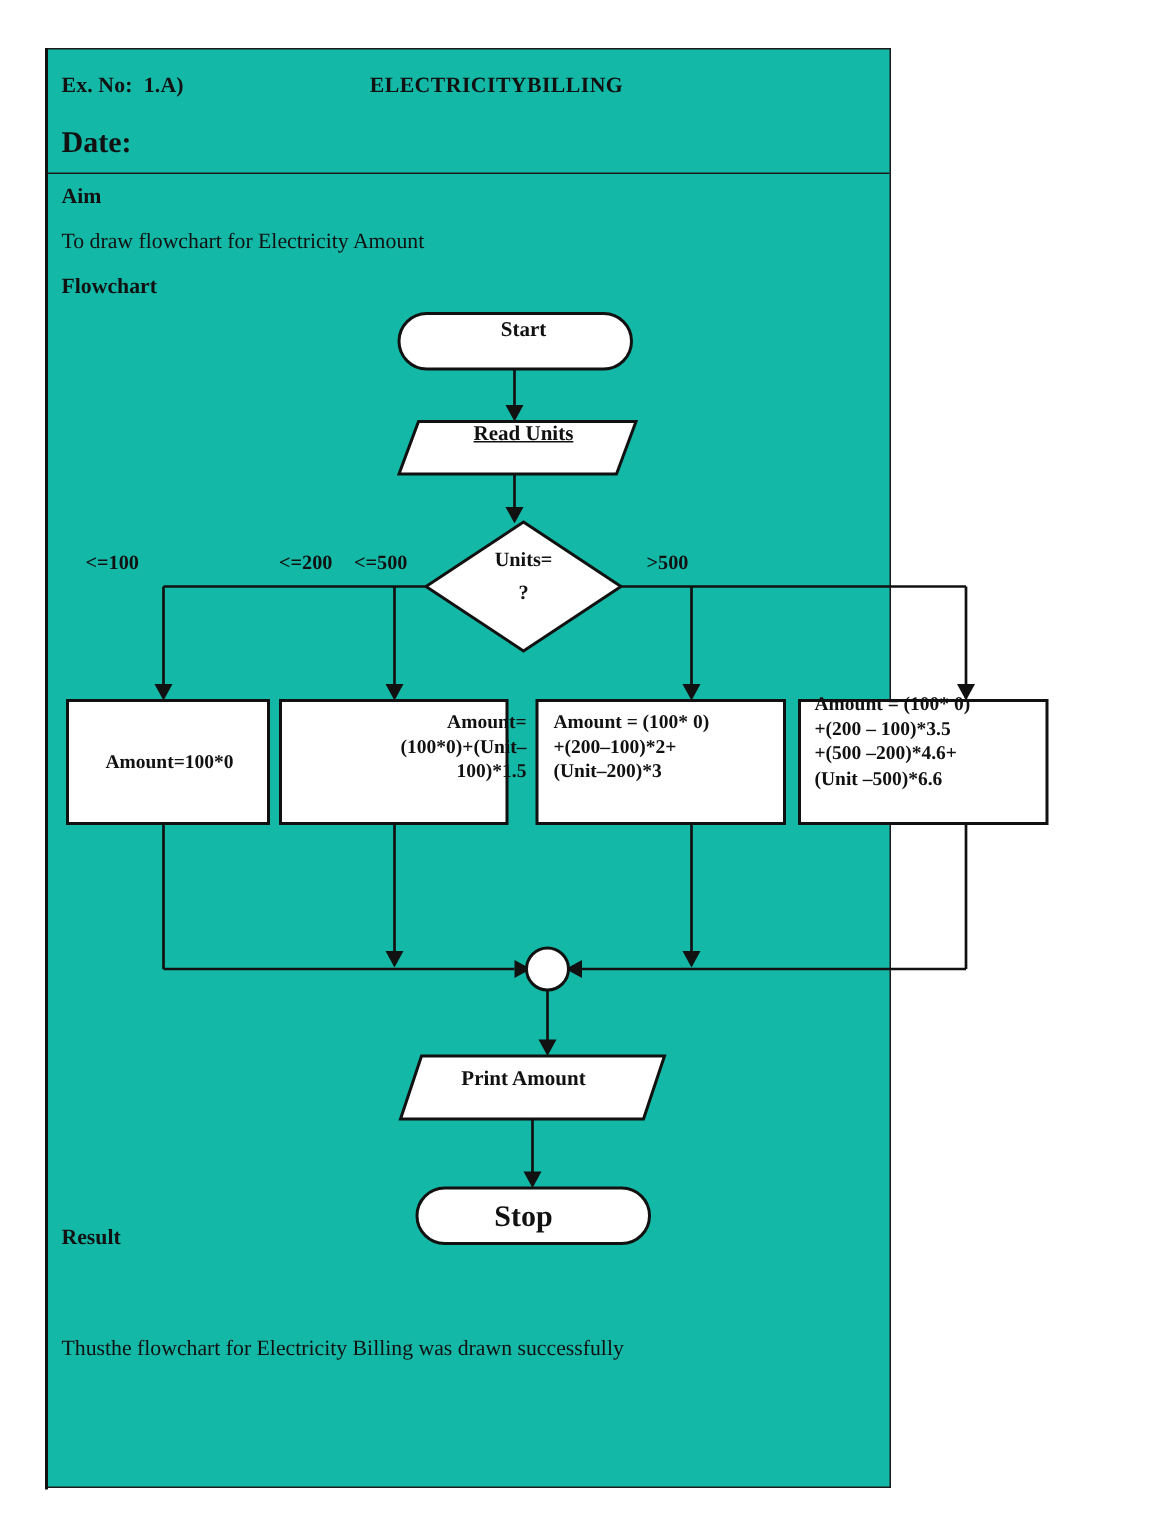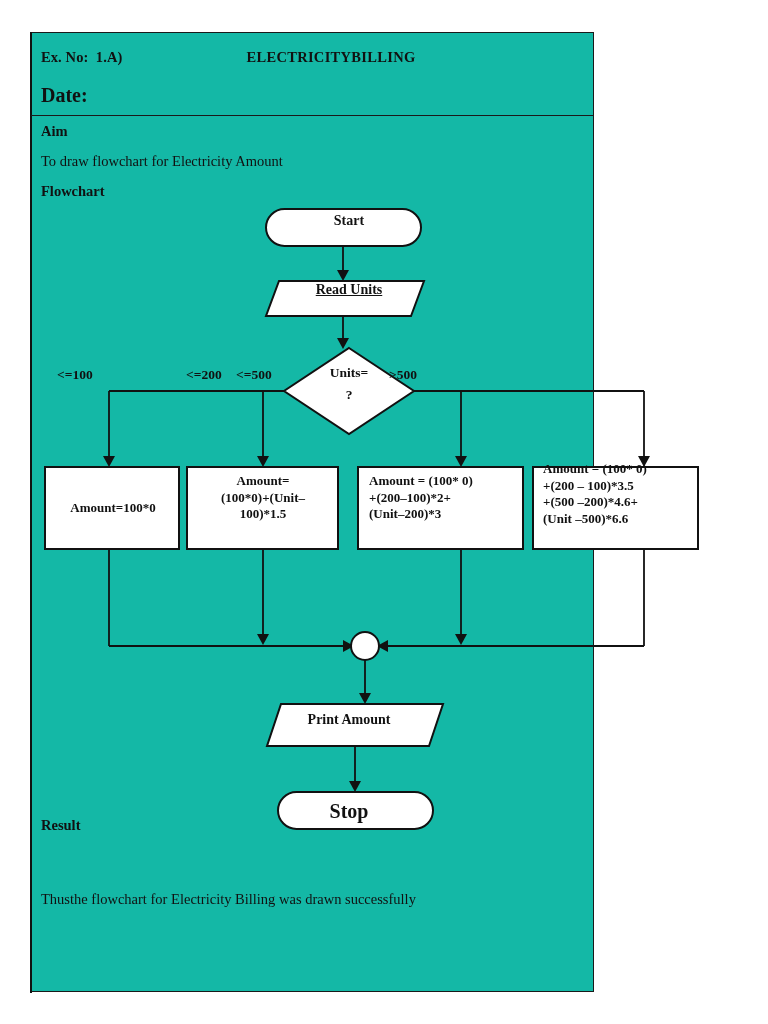--- a/index.html
+++ b/index.html
@@ -147,33 +147,33 @@
   .branch-label {
     position: absolute;
     font-size: 13.5px;
     font-weight: bold;
     white-space: pre;
     color: #111111;
   }
   #branch-le100   { left: 8px;   top: 334px; margin-left: 18px; }
   #branch-le200   { left: 155px; top: 334px; }
   #branch-le500   { left: 205px; top: 334px; text-align: center; }
-  #branch-gt500   { left: 358px; top: 334px; text-align: right; }
+  #branch-gt500   { left: 400px; top: 334px; text-align: right; }
 
   
   .proc-text {
     position: absolute;
     font-size: 13px;
     font-weight: bold;
     line-height: 1.27;
     color: #111111;
     white-space: pre-line;
   }
   #proc-text-1 { left: 16px;  top: 467px; width: 132px; text-align: center; }
-  #proc-text-2 { left: 158px; top: 440px; width: 148px; text-align: center; }
+  #proc-text-2 { left: 172px; top: 440px; width: 148px; text-align: right; }
   #proc-text-3 { left: 332px; top: 440px; width: 158px; text-align: left; padding-left: 6px; }
   #proc-text-4 { left: 506px; top: 428px; width: 160px; text-align: left; padding-left: 6px; }
 </style>
 </head>
 <body>
 
 <div id="page-sheet">
 
   <div id="doc-header">
     <div class="hdr-row" id="hdr-row-1">

